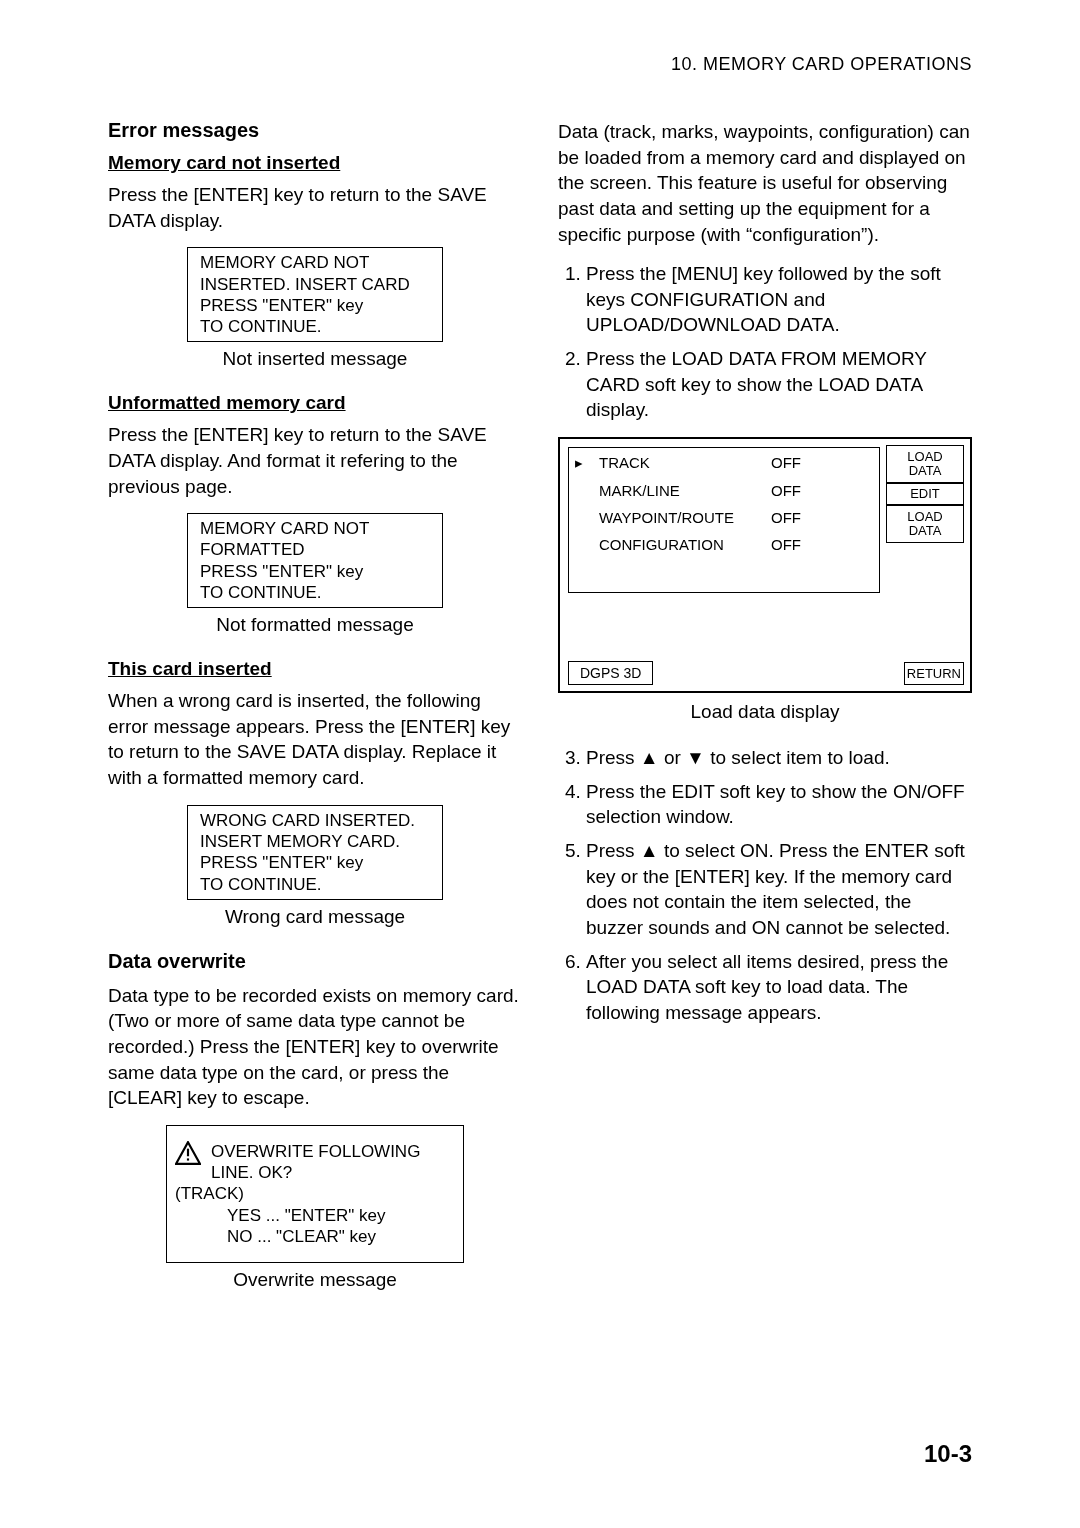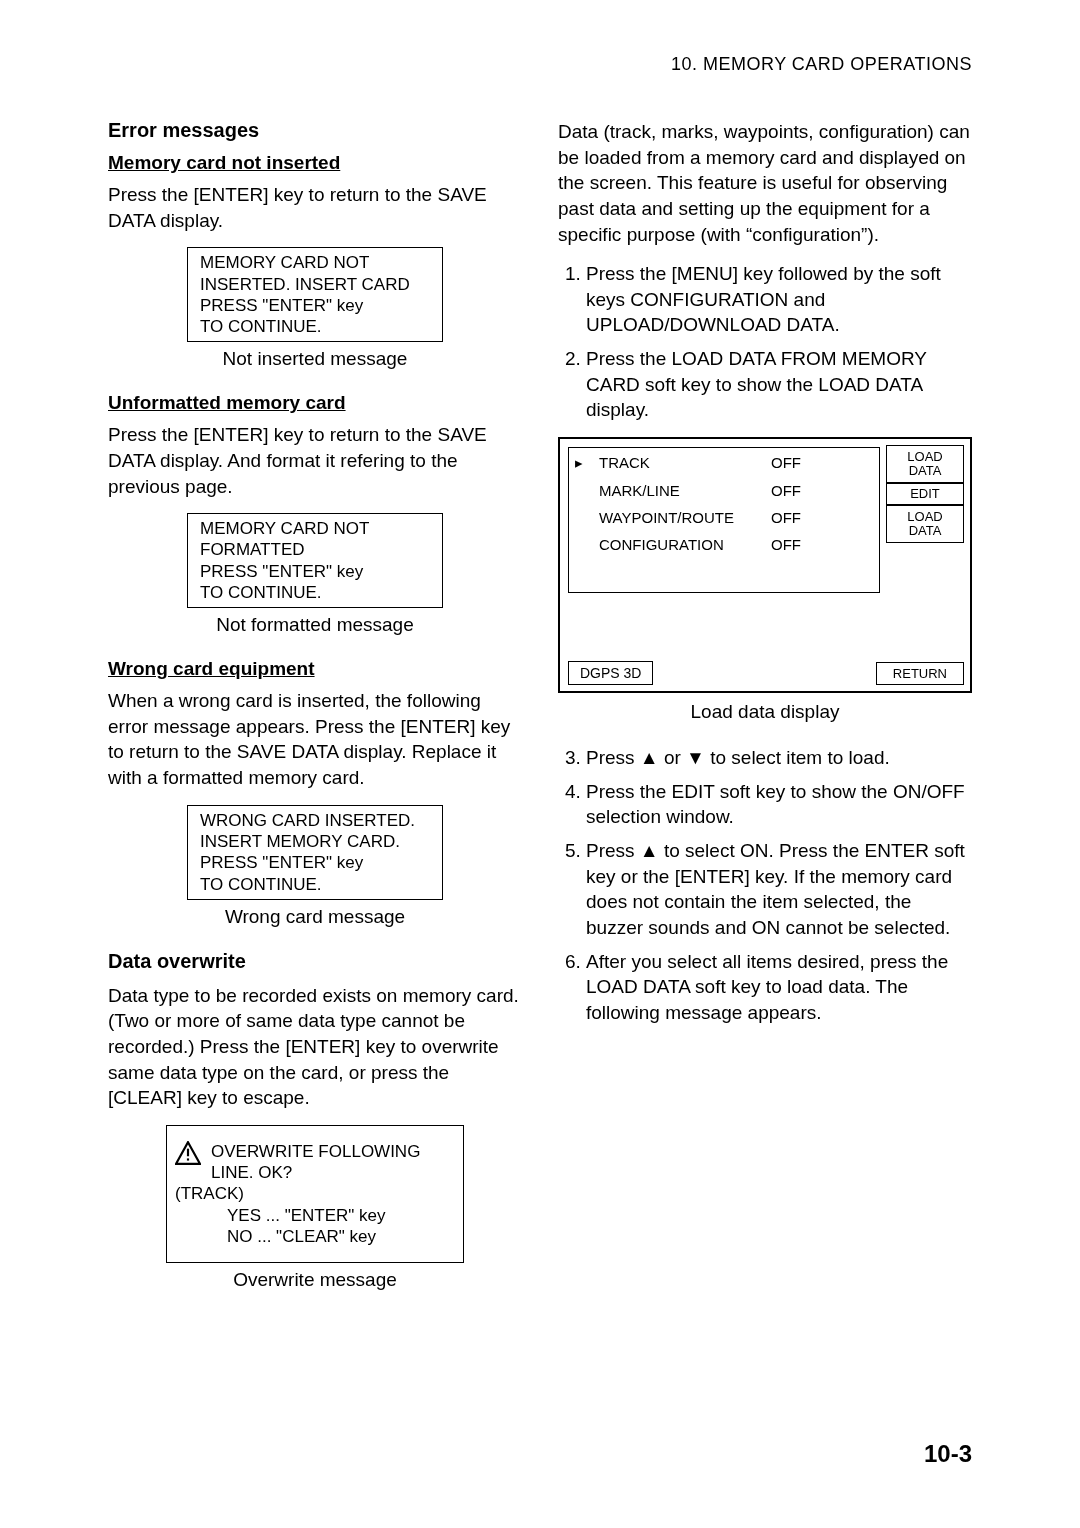--- a/index.html
+++ b/index.html
@@ -129,21 +129,21 @@
     position: absolute;
     left: 8px; bottom: 6px;
     border: 1.5px solid #000;
     padding: 3px 11px;
     font-size: 14px;
   }
   .return-box {
     position: absolute;
     right: 6px; bottom: 6px;
     border: 1.5px solid #000;
-    padding: 3px 16px;
+    padding: 3px 2px;
     font-size: 13px;
   }
   .page-num {
     position: absolute;
     right: 108px;
     bottom: 60px;
     font-size: 24px;
     font-weight: bold;
   }
   .tri { font-family: Arial, sans-serif; }
@@ -176,21 +176,21 @@
       <div class="msgbox-wrap">
         <div class="msgbox narrow">
           <div>MEMORY CARD NOT</div>
           <div>FORMATTED</div>
           <div>PRESS "ENTER" key</div>
           <div>TO CONTINUE.</div>
         </div>
       </div>
       <div class="caption">Not formatted message</div>
 
-      <h4 class="err">Wrong card equipment</h4>
+      <h4 class="err">This card inserted</h4>
       <p class="body">When a wrong card is inserted, the following error message appears. Press the [ENTER] key to return to the SAVE DATA display. Replace it with a formatted memory card.</p>
       <div class="msgbox-wrap">
         <div class="msgbox narrow">
           <div>WRONG CARD INSERTED.</div>
           <div>INSERT MEMORY CARD.</div>
           <div>PRESS "ENTER" key</div>
           <div>TO CONTINUE.</div>
         </div>
       </div>
       <div class="caption">Wrong card message</div>

